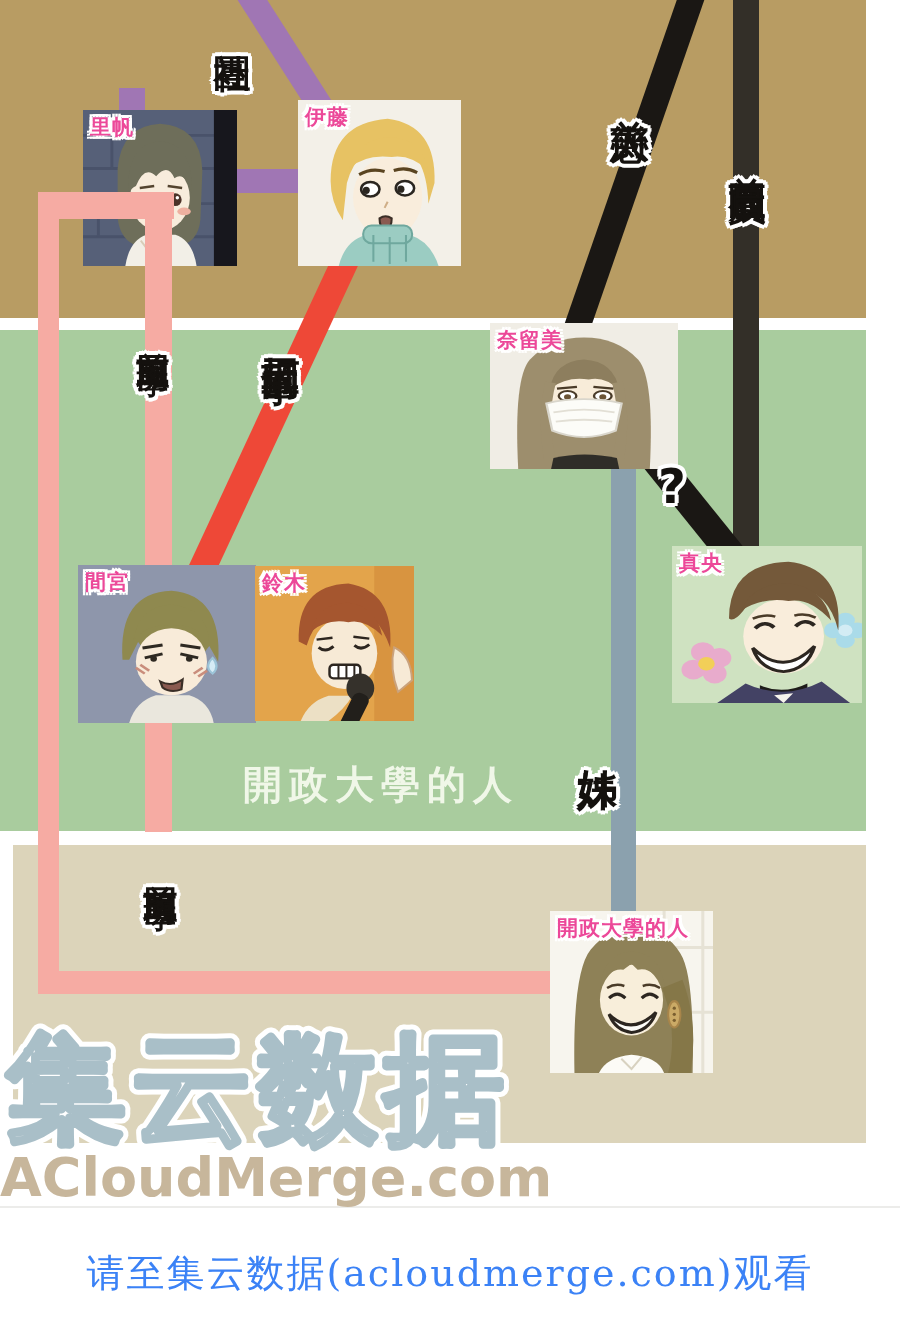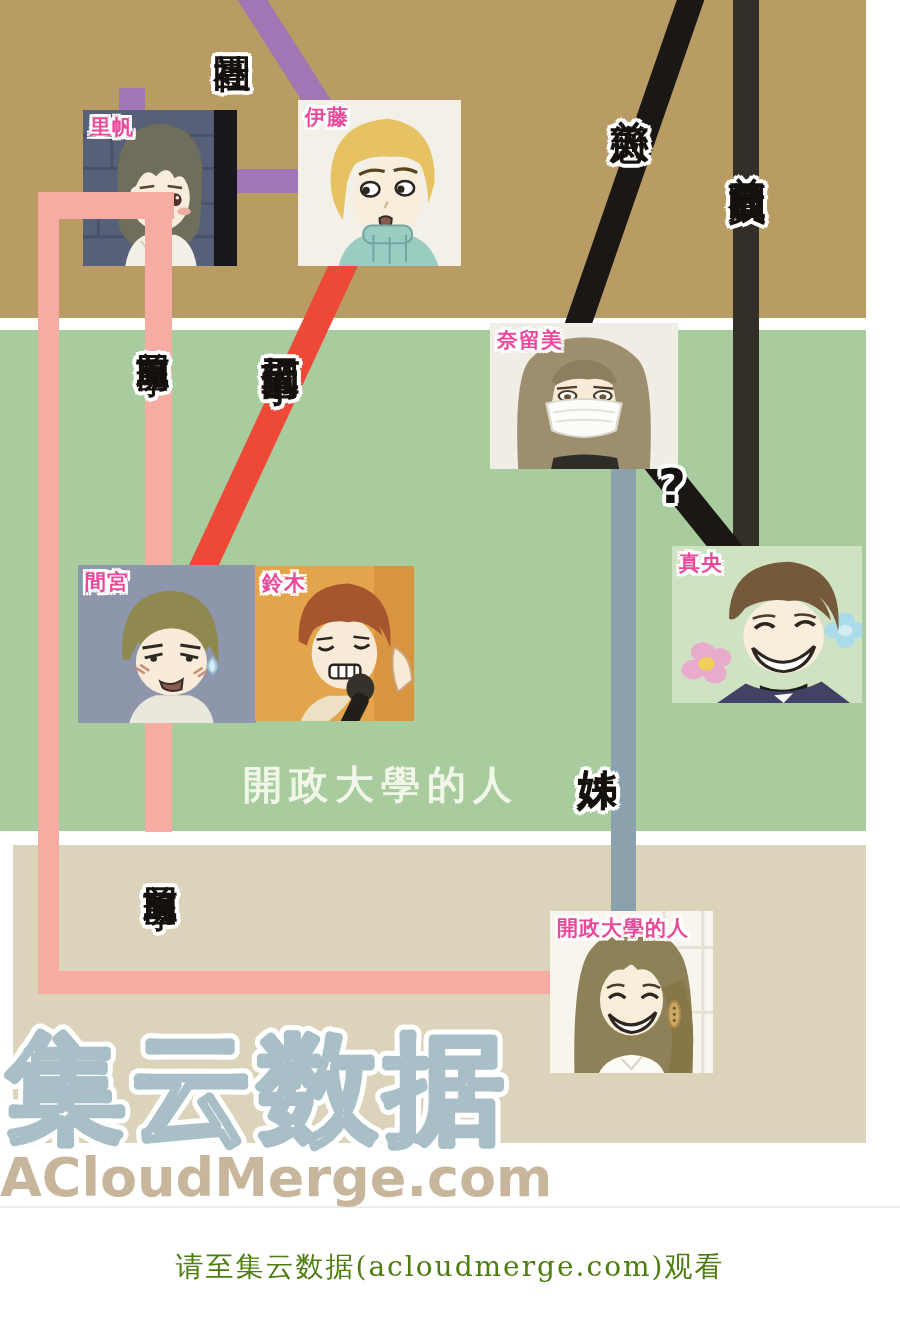--- a/index.html
+++ b/index.html
@@ -51,21 +51,21 @@
   .lbl-university{position:absolute;z-index:6;left:243px;top:758px;font-size:39px;font-weight:bold;
                   color:rgba(249,253,243,0.88);letter-spacing:7px;white-space:nowrap;}
 
   
   .wm-svg{position:absolute;left:0;top:1018px;width:600px;height:140px;z-index:8;}
   .wm-site{position:absolute;left:0;top:1146px;z-index:8;font-size:54px;font-weight:bold;
            color:#c7b69b;letter-spacing:0px;white-space:nowrap;}
   .footer-rule{position:absolute;left:0;top:1206px;width:900px;height:2px;background:#ececea;z-index:2;}
   .footer-notice{position:absolute;left:0;top:1248px;width:900px;text-align:center;z-index:2;
                  font-family:"DejaVu Serif","Liberation Serif",serif;
-                 font-size:28px;color:#4d7c0f;letter-spacing:2px;}
+                 font-size:38px;color:#3b82f6;letter-spacing:2px;}
 </style>
 </head>
 <body>
 
 <div class="canvas">
 
   <div class="band band-tan"></div>
   <div class="band band-green"></div>
   <div class="band band-beige"></div>
 

